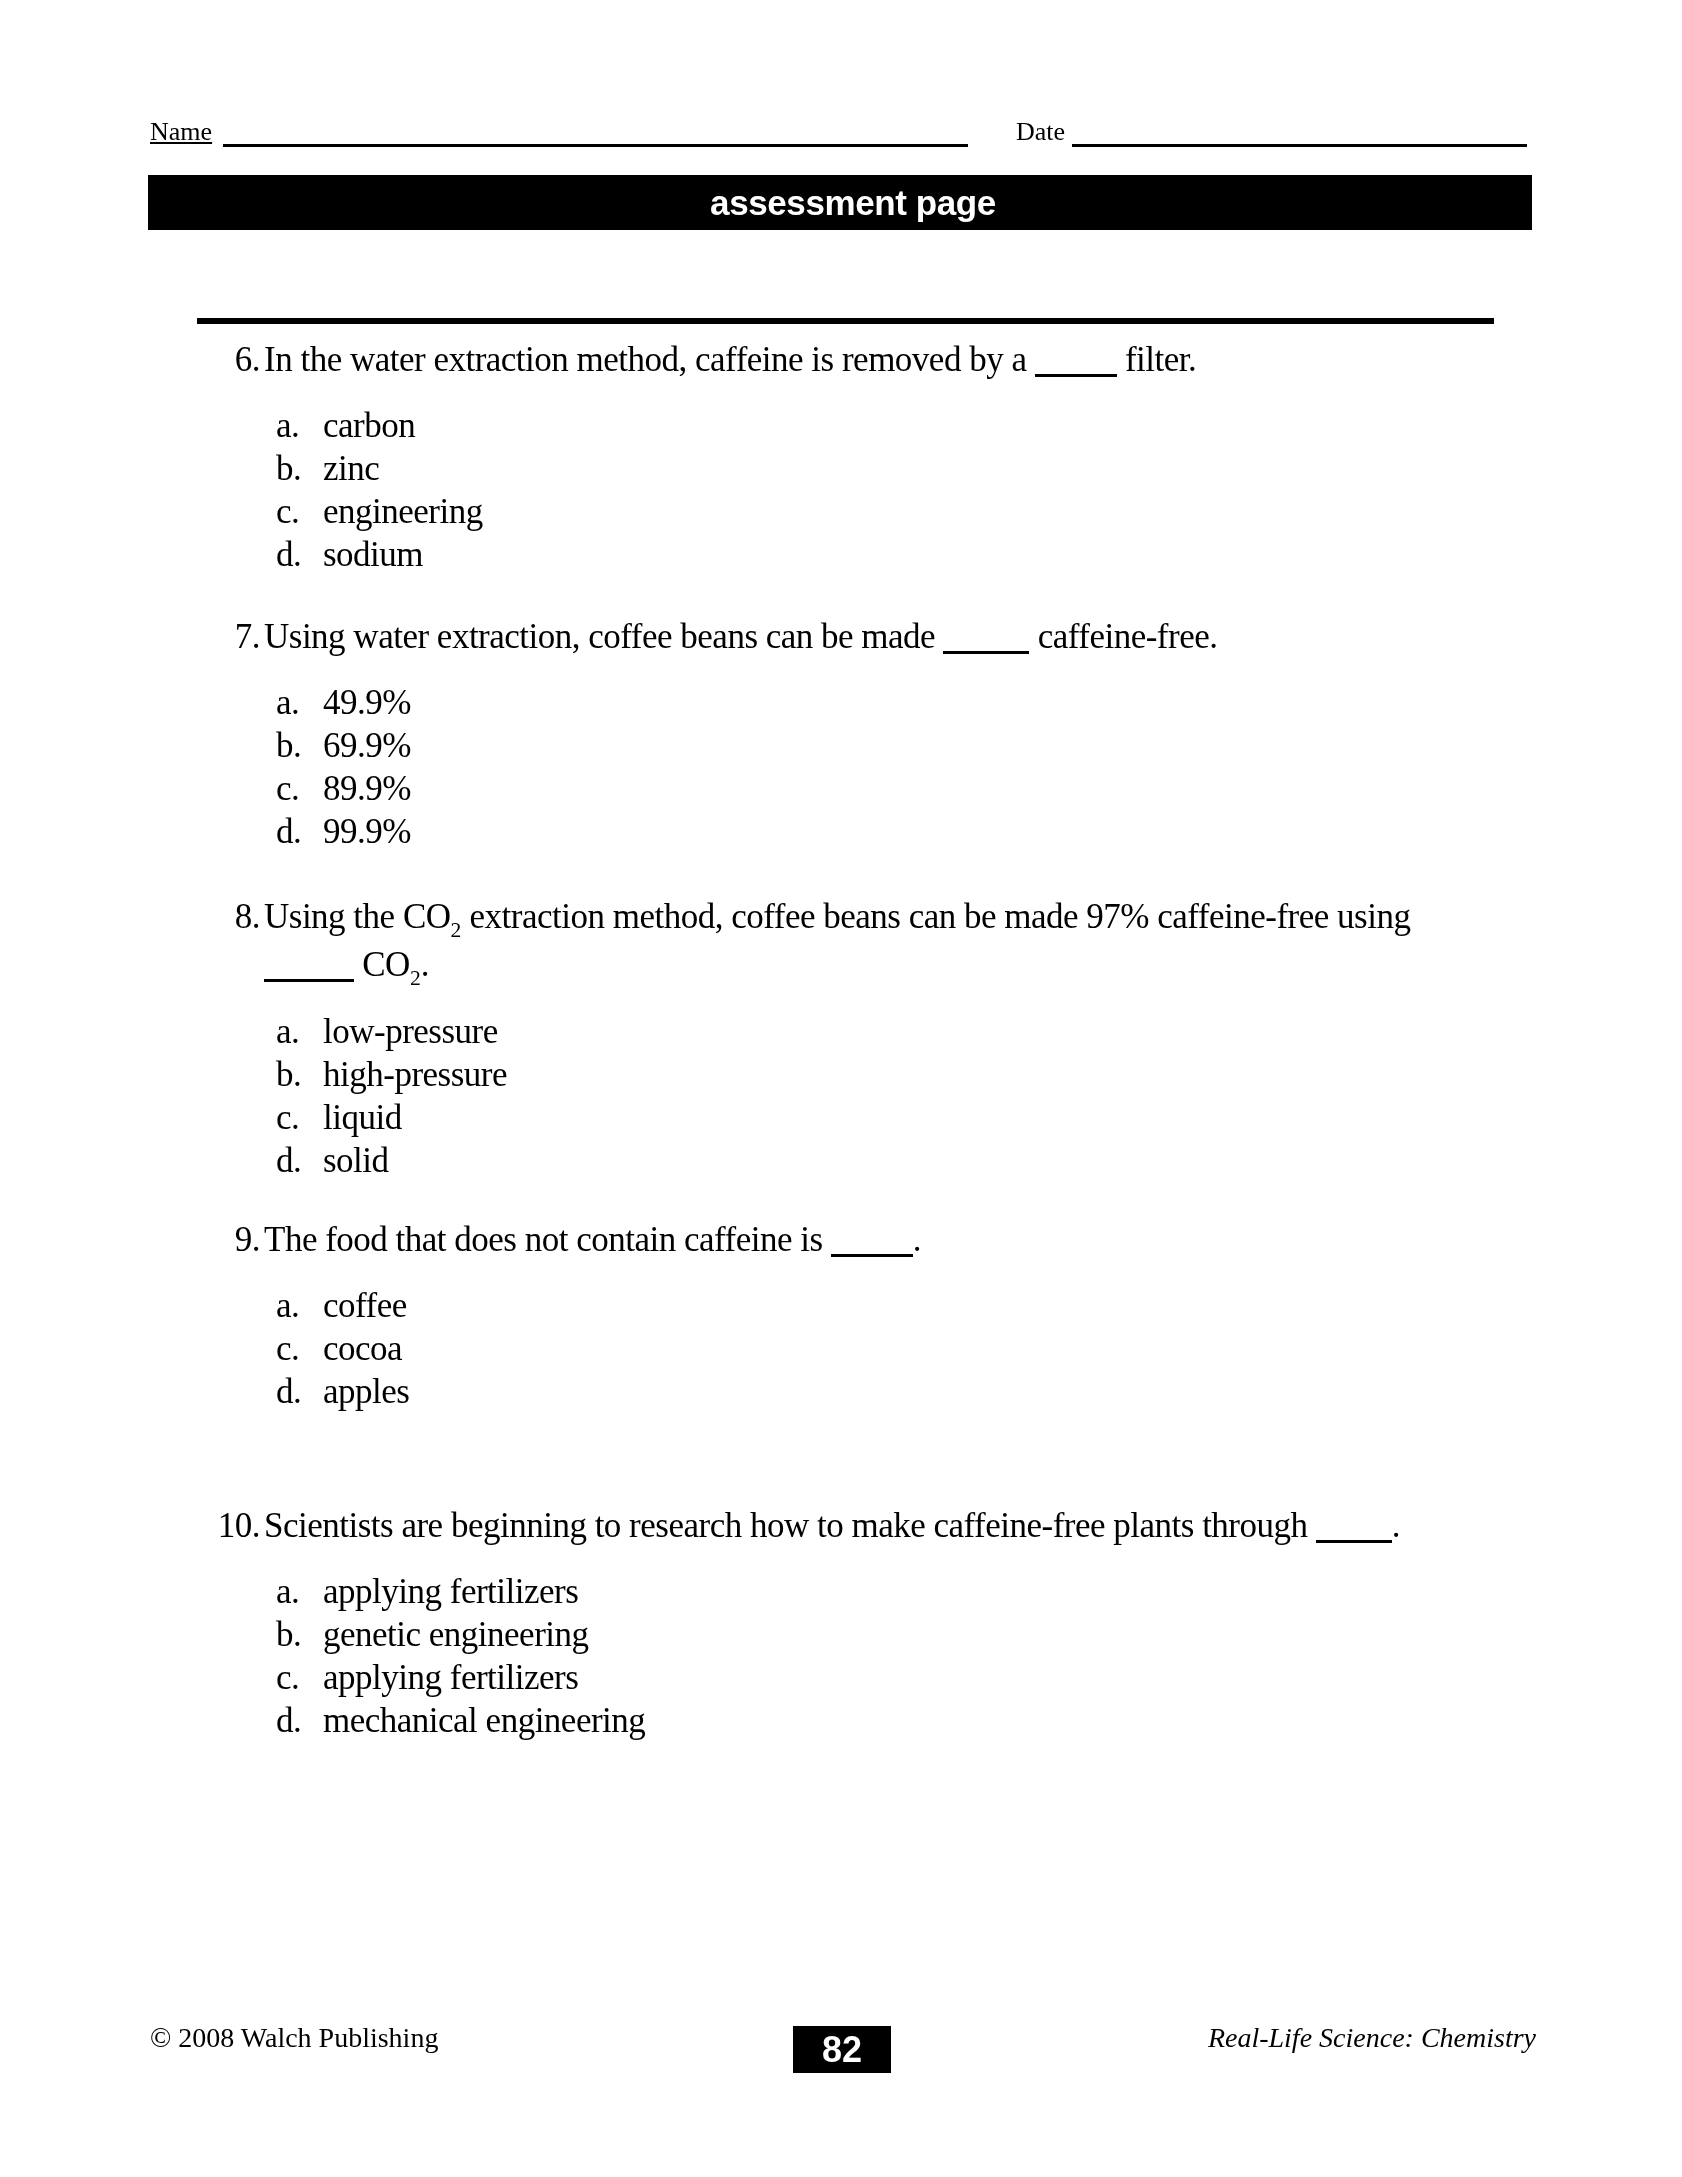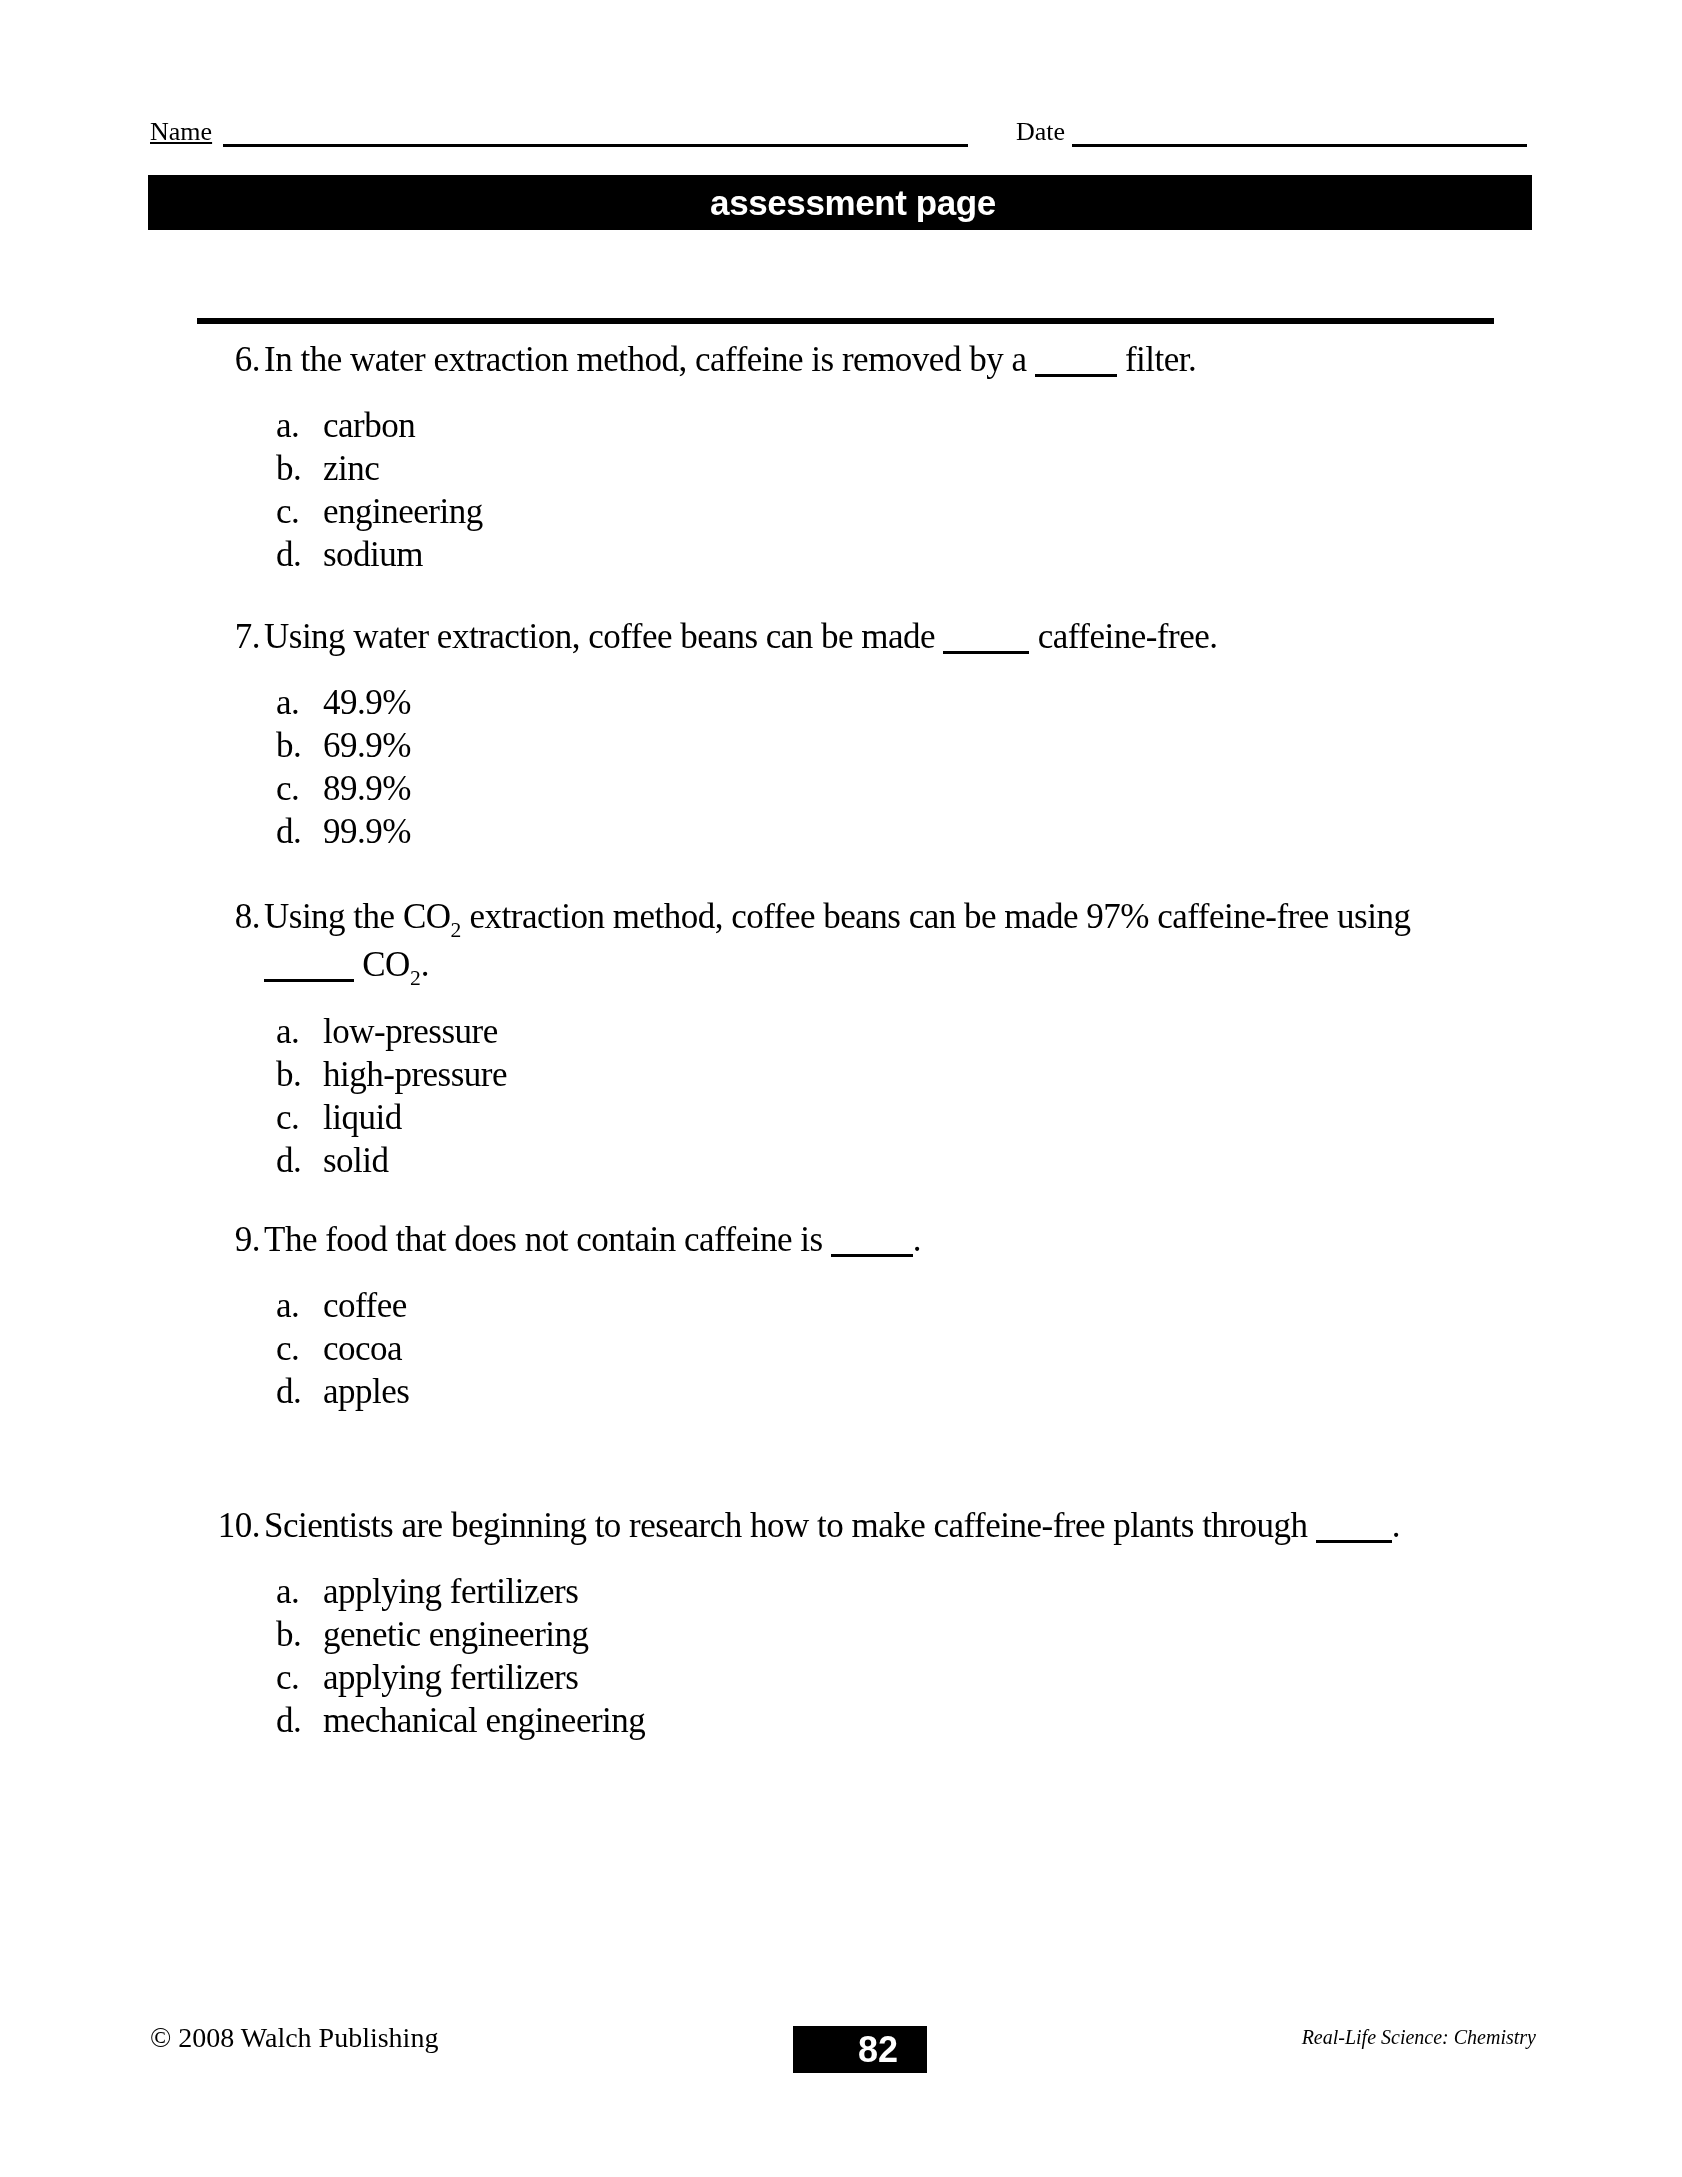--- a/index.html
+++ b/index.html
@@ -63,28 +63,28 @@
   }
   .sub { font-size: 21.6px; position: relative; top: 8.6px; letter-spacing: 0; }
   .options { margin-top: 23px; }
   .q8 .options { margin-top: 19px; }
   .option { padding-left: 126px; line-height: 43px; }
   .olet { display: inline-block; width: 47px; }
   
   .footer-copy { position: absolute; left: 150px; top: 2022px; font-size: 28px; line-height: 31px; }
   .pagebox {
     position: absolute; left: 793px; top: 2026px;
-    width: 98px; height: 47px; background: #000000; text-align: center; padding-left: 36px;
+    width: 98px; height: 47px; background: #000000; text-align: center;
   }
   .pagebox-num {
     font-family: "Liberation Sans", sans-serif;
     font-weight: bold; color: #ffffff;
     font-size: 36px; line-height: 47px;
   }
-  .footer-book { position: absolute; right: 147px; top: 2022px; font-size: 20px; line-height: 31px; font-style: italic; }
+  .footer-book { position: absolute; right: 147px; top: 2022px; font-size: 28px; line-height: 31px; font-style: italic; }
 </style>
 </head>
 <body>
 
 <div class="page">
 
   <span class="hdr-label name-label">Name</span>
   <div class="hdr-line name-line"></div>
   <span class="hdr-label date-label">Date</span>
   <div class="hdr-line date-line"></div>

